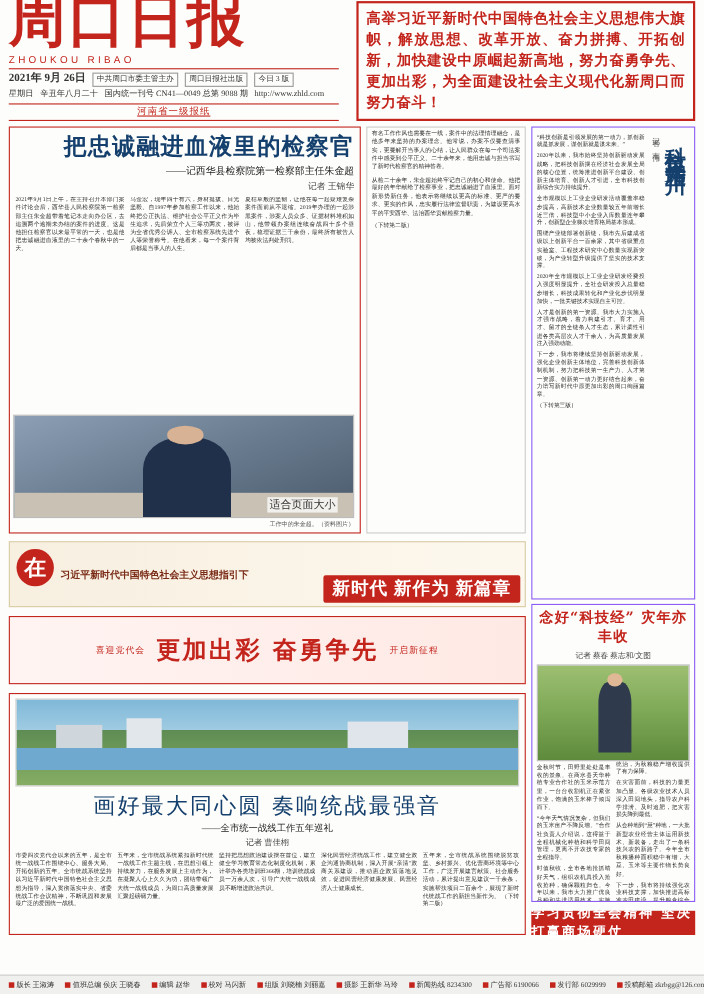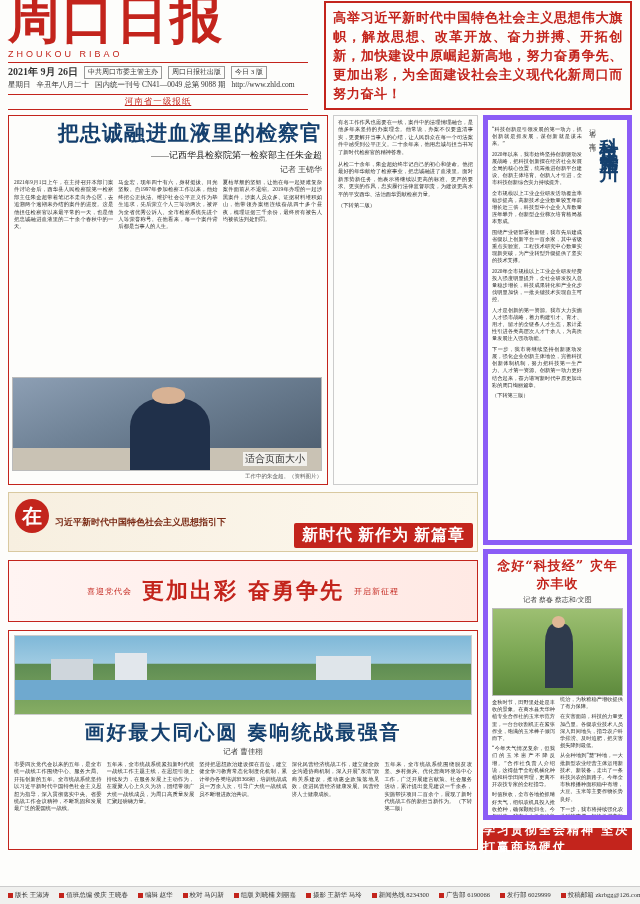--- a/index.html
+++ b/index.html
@@ -111,29 +111,29 @@
   .f2-img{
     height:78px;border:1px solid #ccc;margin-bottom:4px;
     background:linear-gradient(180deg,#7fb8d8 0%,#9fcbe2 35%,#5e8c53 36%,#86ad63 100%);
     position:relative;overflow:hidden;
   }
   .f2-img .river{position:absolute;left:0;bottom:18%;width:100%;height:26%;background:#6fa9cf;}
   .f2-img .build{position:absolute;left:8%;bottom:44%;width:9%;height:26%;background:#cfd6dc;}
   .f2-img .build2{position:absolute;left:22%;bottom:44%;width:7%;height:34%;background:#e2e7ec;}
   .f2-img .build3{position:absolute;left:66%;bottom:44%;width:12%;height:30%;background:#dfe5ea;}
   .f2-title{
-    font-family:"DejaVu Serif",serif;font-weight:bold;font-size:20px;color:#15406e;
+    font-family:"DejaVu Serif",serif;font-weight:normal;font-size:20px;color:#15406e;
     text-align:center;letter-spacing:2px;line-height:26px;
   }
   .f2-sub{font-size:8.5px;text-align:center;color:#222;margin-top:2px;}
   .f2-by{font-size:7.5px;text-align:center;color:#444;margin-top:2px;}
   .f2-body{display:flex;gap:5px;margin-top:4px;flex:1;overflow:hidden;}
 
   
-  .rbox{border:5px solid #8b5cf6;padding:3px 4px;box-sizing:border-box;overflow:hidden;}
+  .rbox{border:1px solid #8b5cf6;padding:3px 4px;box-sizing:border-box;overflow:hidden;}
   .r-title{
     font-family:"DejaVu Serif",serif;font-weight:bold;font-size:13px;color:#c3241c;
     text-align:center;line-height:18px;letter-spacing:1px;
   }
   .r-sub{font-size:7px;text-align:center;color:#444;margin-top:2px;}
   .r-photo{
     height:86px;border:1px solid #bbb;margin-top:3px;
     background:linear-gradient(180deg,#9dbf72 0%,#7da855 50%,#5e8a3d 100%);
     position:relative;overflow:hidden;
   }
@@ -245,20 +245,21 @@
       </div>
 
       <div class="feature2">
         <div class="f2-img">
           <div class="river"></div>
           <div class="build"></div>
           <div class="build2"></div>
           <div class="build3"></div>
         </div>
         <div class="f2-title">画好最大同心圆 奏响统战最强音</div>
+        <div class="f2-sub">——全市统一战线工作五年巡礼</div>
         <div class="f2-by">记者 曹佳栩</div>
         <div class="f2-body">
           <div class="tcol">市委四次党代会以来的五年，是全市统一战线工作围绕中心、服务大局、开拓创新的五年。全市统战系统坚持以习近平新时代中国特色社会主义思想为指导，深入贯彻落实中央、省委统战工作会议精神，不断巩固和发展最广泛的爱国统一战线。</div>
           <div class="tcol">五年来，全市统战系统紧扣新时代统一战线工作主题主线，在思想引领上持续发力，在服务发展上主动作为，在凝聚人心上久久为功，团结带领广大统一战线成员，为周口高质量发展汇聚起磅礴力量。</div>
           <div class="tcol">坚持把思想政治建设摆在首位，建立健全学习教育常态化制度化机制，累计举办各类培训班366期，培训统战成员一万余人次，引导广大统一战线成员不断增进政治共识。</div>
           <div class="tcol">深化民营经济统战工作，建立健全政企沟通协商机制，深入开展“亲清”政商关系建设，推动惠企政策落地见效，促进民营经济健康发展、民营经济人士健康成长。</div>
           <div class="tcol">
             <span>五年来，全市统战系统围绕脱贫攻坚、乡村振兴、优化营商环境等中心工作，广泛开展建言献策、社会服务活动，累计提出意见建议一千余条，实施帮扶项目二百余个，展现了新时代统战工作的新担当新作为。</span>
             <span>（下转第二版）</span>
           </div>

